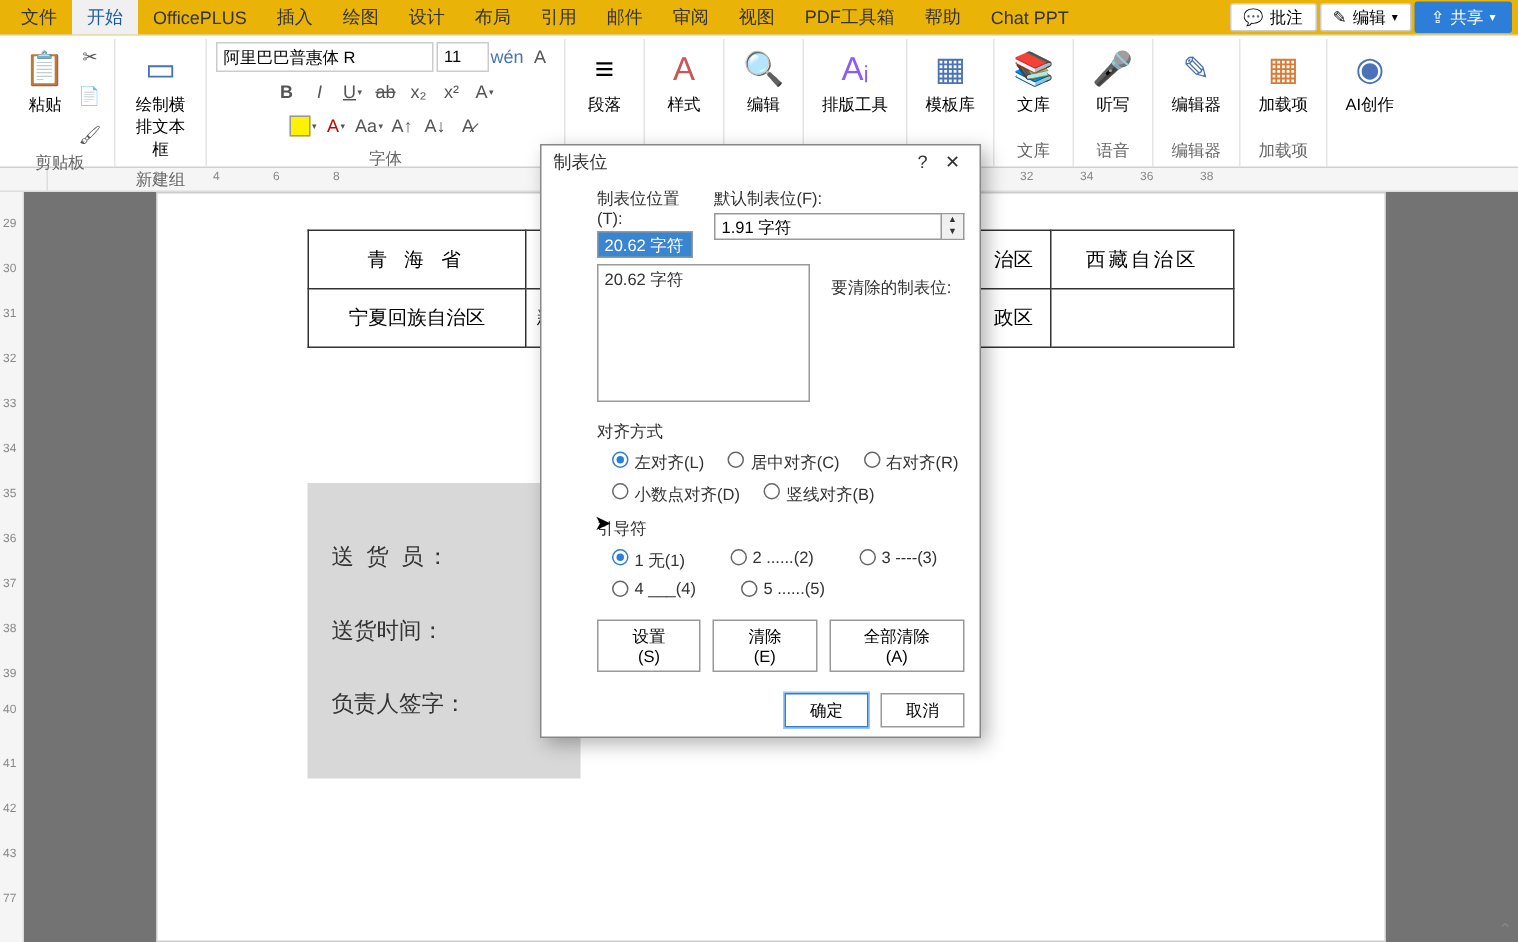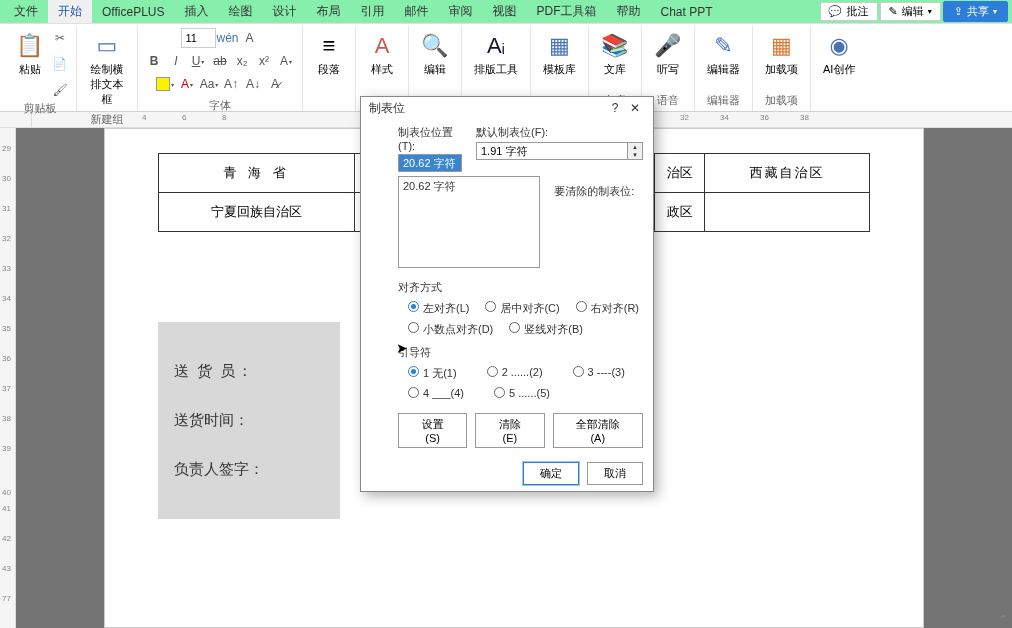--- a/index.html
+++ b/index.html
@@ -14,21 +14,21 @@
       background: #fff;
       width: 1012px;
       height: 628px;
       overflow: hidden;
       position: relative;
     }
     
     
     .menubar {
       height: 24px;
-      background: #86efac;
+      background: #eab308;
       display: flex;
       align-items: center;
       padding: 0 4px;
       border-bottom: 1px solid #e0e0e0;
     }
     
     .menu-item {
       padding: 0 10px;
       height: 100%;
       display: flex;
@@ -208,21 +208,21 @@
       display: flex;
       justify-content: center;
     }
     
     .page {
       width: 820px;
       min-height: 500px;
       background: #fff;
       border: 1px solid #ccc;
       margin-top: 0;
-      padding: 24px 53px;
+      padding: 24px 100px;
       position: relative;
     }
     
     
     .doc-table {
       border-collapse: collapse;
       width: 100%;
       margin-bottom: 90px;
     }
     
@@ -490,20 +490,21 @@
   <div class="ribbon-group">
     <div class="big-btn">
       <div class="big-icon" style="color:#4a72b8">▭</div>
       <div class="big-btn-label" style="width:36px">绘制横排文本框</div>
     </div>
     <div class="ribbon-group-label">新建组</div>
   </div>
 
   <div class="ribbon-group" style="flex:0 0 auto">
     <div class="font-row">
+      <input class="font-select font-name" value="阿里巴巴普惠体 R" style="">
       <input class="font-select font-size" value="11" style="">
       <div class="small-btn" style="color:#4a72b8">wén</div>
       <div class="small-btn">A</div>
     </div>
     <div class="font-row">
       <div class="small-btn">
           <b>B</b>
         </div>
       <div class="small-btn">
           <i>I</i>
@@ -549,21 +550,21 @@
 
   <div class="ribbon-group">
     <div class="big-btn">
       <div class="big-icon">🔍</div>
       <div class="big-btn-label">编辑</div>
     </div>
   </div>
 
   <div class="ribbon-group">
     <div class="big-btn">
-      <div class="big-icon" style="color:#0f172a">Aᵢ</div>
+      <div class="big-icon" style="color:#8b5cf6">Aᵢ</div>
       <div class="big-btn-label">排版工具</div>
     </div>
   </div>
 
   <div class="ribbon-group">
     <div class="big-btn">
       <div class="big-icon" style="color:#4a72b8">▦</div>
       <div class="big-btn-label">模板库</div>
     </div>
   </div>
@@ -631,21 +632,21 @@
     <span class="vruler-tick" style="top:46px">30</span>
     <span class="vruler-tick" style="top:76px">31</span>
     <span class="vruler-tick" style="top:106px">32</span>
     <span class="vruler-tick" style="top:136px">33</span>
     <span class="vruler-tick" style="top:166px">34</span>
     <span class="vruler-tick" style="top:196px">35</span>
     <span class="vruler-tick" style="top:226px">36</span>
     <span class="vruler-tick" style="top:256px">37</span>
     <span class="vruler-tick" style="top:286px">38</span>
     <span class="vruler-tick" style="top:316px">39</span>
-    <span class="vruler-tick" style="top:360px">40</span>
+    <span class="vruler-tick" style="top:340px">40</span>
     <span class="vruler-tick" style="top:376px">41</span>
     <span class="vruler-tick" style="top:406px">42</span>
     <span class="vruler-tick" style="top:436px">43</span>
     <span class="vruler-tick" style="top:466px">77</span>
   </div>
   <div class="page-scroll">
     <div class="page">
       <table class="doc-table">
         <tbody>
             <tr>

